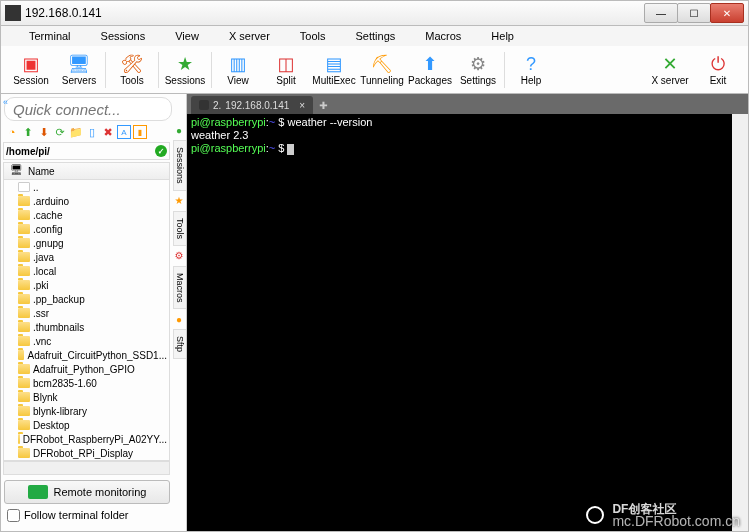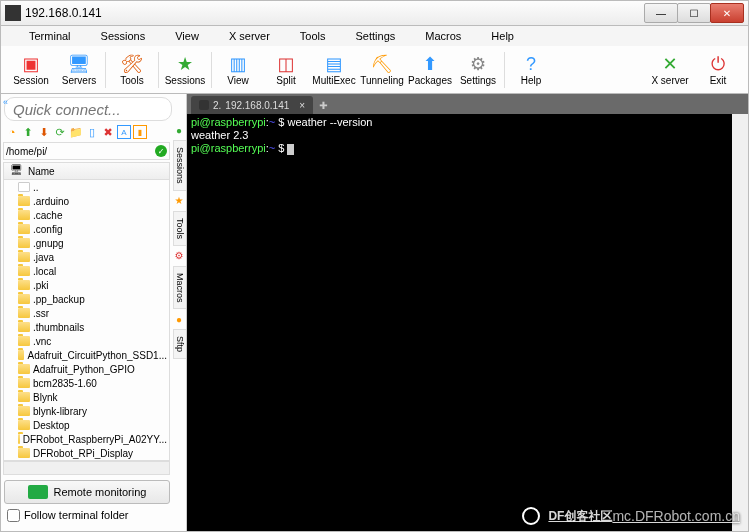--- a/index.html
+++ b/index.html
@@ -25,21 +25,21 @@
 .tsep { width:1px; height:36px; background:#ddd; margin:0 2px;}
 
 
 .main { display:flex; height: calc(532px - 26px - 20px - 48px); border:1px solid #bbb; border-top:none;}
 
 
 .left { width: 186px; background:#fdfdfd; display:flex; flex-direction:column; border-right:1px solid #ccc; position:relative;}
 .quick { height:24px; margin:3px 14px 3px 3px; border:1px solid #ddd; border-radius:10px; padding:2px 8px; font-size:15px; color:#aaa; font-style:italic;}
 .minitb { height:18px; display:flex; gap:2px; padding:0 16px 2px 4px; align-items:center;}
 .minitb .mic { width:14px; height:14px; font-size:11px; display:flex; align-items:center; justify-content:center;}
-.path { height:18px; margin:0 16px 0 2px; border:1px solid #ddd; font-size:10px; padding:1px 2px; display:flex; align-items:center;}
+.path { height:18px; margin:0 16px 0 2px; border:1px solid #ddd; font-size:10px; padding:1px 2px; display:flex; align-items:center;font-weight:bold;}
 .path .ok { margin-left:auto; width:12px;height:12px; background:#2a2; border-radius:50%; color:#fff; font-size:8px; display:flex;align-items:center;justify-content:center;}
 .colhead { height:18px; background:linear-gradient(#fafafa,#eee); border:1px solid #ddd; margin:2px 16px 0 2px; font-size:10px; padding:2px 6px; display:flex; align-items:center;}
 .colhead .ficon{width:14px;height:14px;margin-right:4px;}
 .filelist { flex:1; overflow-y:auto; margin:0 16px 0 2px; border:1px solid #ddd; border-top:none; font-size:10px;}
 .filelist .row { display:flex; align-items:center; height:14px; padding:0 2px 0 14px;}
 .filelist .row .fic { width:12px; height:10px; margin-right:3px; background:linear-gradient(#fde08a,#f6c73d); border-radius:1px; position:relative;}
 .filelist .row .fic::before{content:"";position:absolute;top:-2px;left:0;width:5px;height:2px;background:#f6c73d;border-radius:1px 1px 0 0;}
 .filelist .row.up .fic{background:#fff;border:1px solid #ccc;}
 .filelist .row.up .fic::before{display:none;}
 .hscroll { height:14px; background:#f0f0f0; margin:0 16px 2px 2px; border:1px solid #ddd;}
@@ -65,21 +65,21 @@
 .termbody .pr1{color:#5f5;}
 .termbody .pr2{color:#55f;}
 .termbody .cmd{color:#fff;}
 .cursor{display:inline-block;width:7px;height:11px;background:#ccc;vertical-align:middle;}
 .termscroll{width:16px;background:#f0f0f0;position:absolute;right:0;top:20px;bottom:0;}
 
 
 .watermark{position:absolute;right:8px;bottom:4px;color:rgba(255,255,255,.85);font-size:12px;display:flex;align-items:center;gap:6px;text-shadow:0 0 3px #000;}
 .watermark .wic{width:26px;height:22px;position:relative;}
 .watermark .wic::before{content:"";position:absolute;left:6px;top:2px;width:14px;height:14px;border:2px solid #fff;border-radius:50%;}
-.watermark .wtx{display:flex;flex-direction:row;line-height:12px;text-decoration:underline;}
+.watermark .wtx{display:flex;flex-direction:column;line-height:12px;}
 .watermark .wtx .s{font-size:14px;color:rgba(255,255,255,.7);}
 </style>
 </head>
 <body>
 
 <div class="titlebar">
   <span class="appicon"></span>
   <span class="title">192.168.0.141</span>
   <div class="winbtns">
     <div class="winbtn">—</div>

